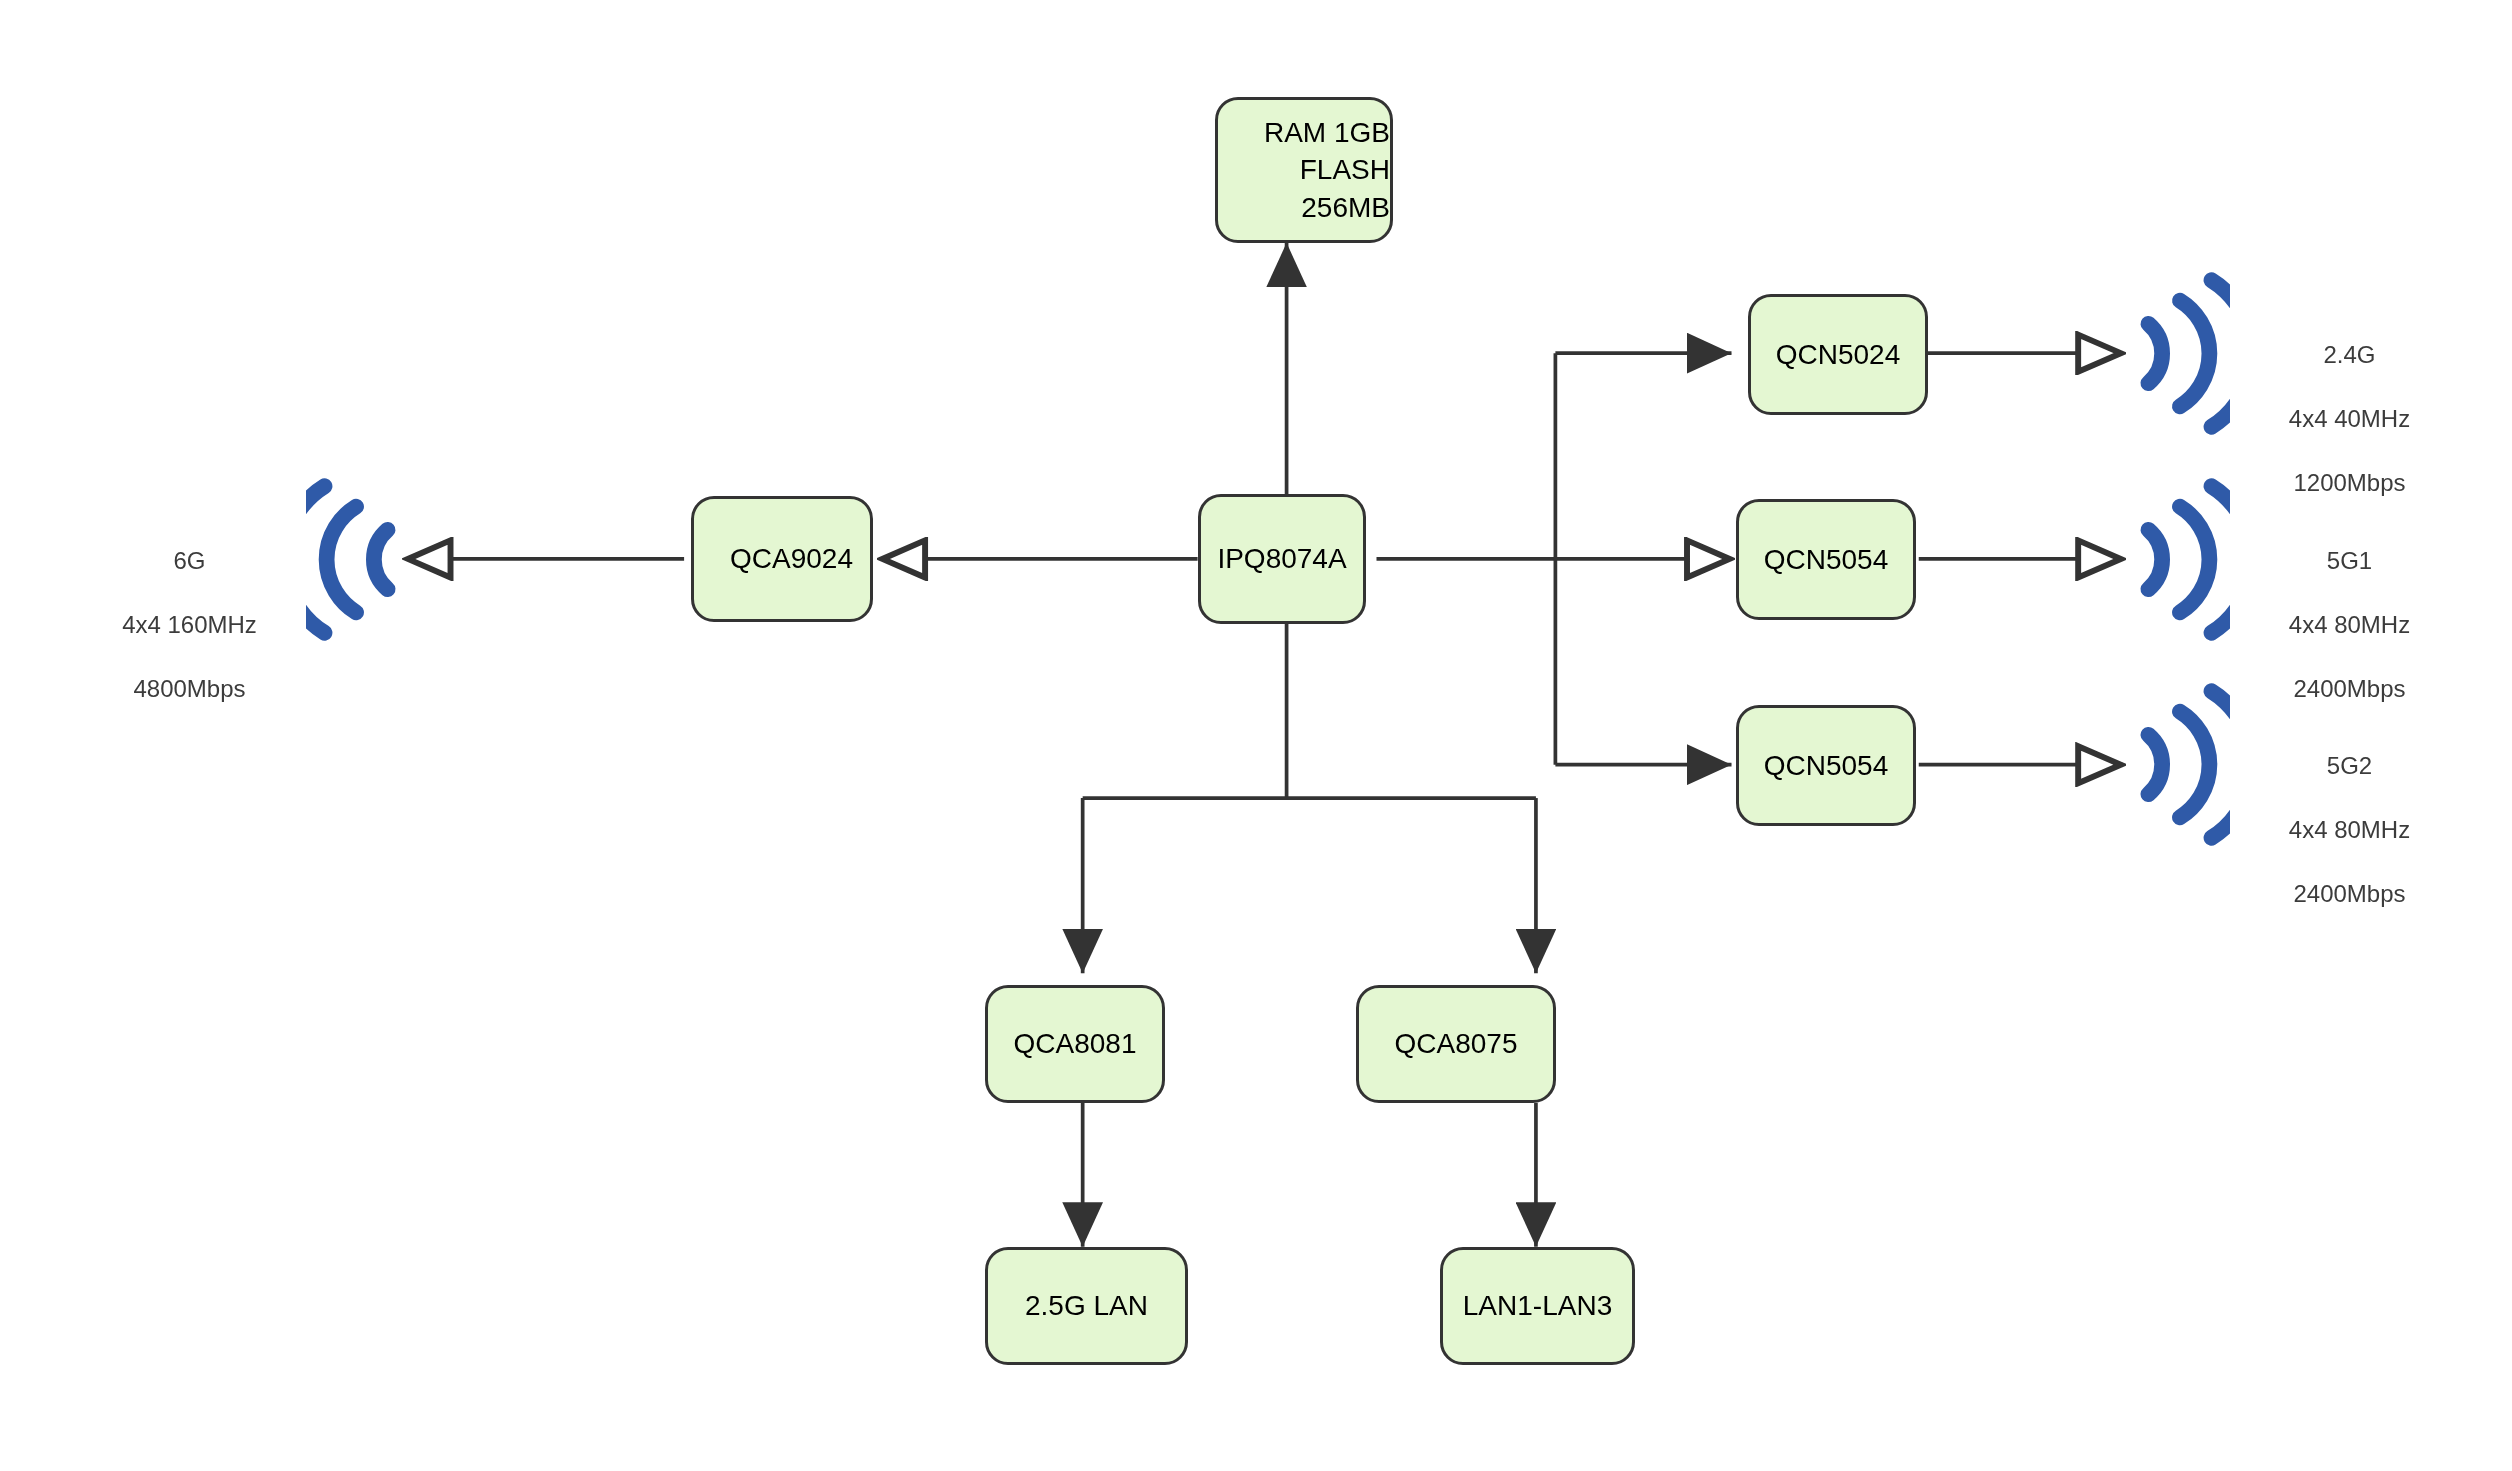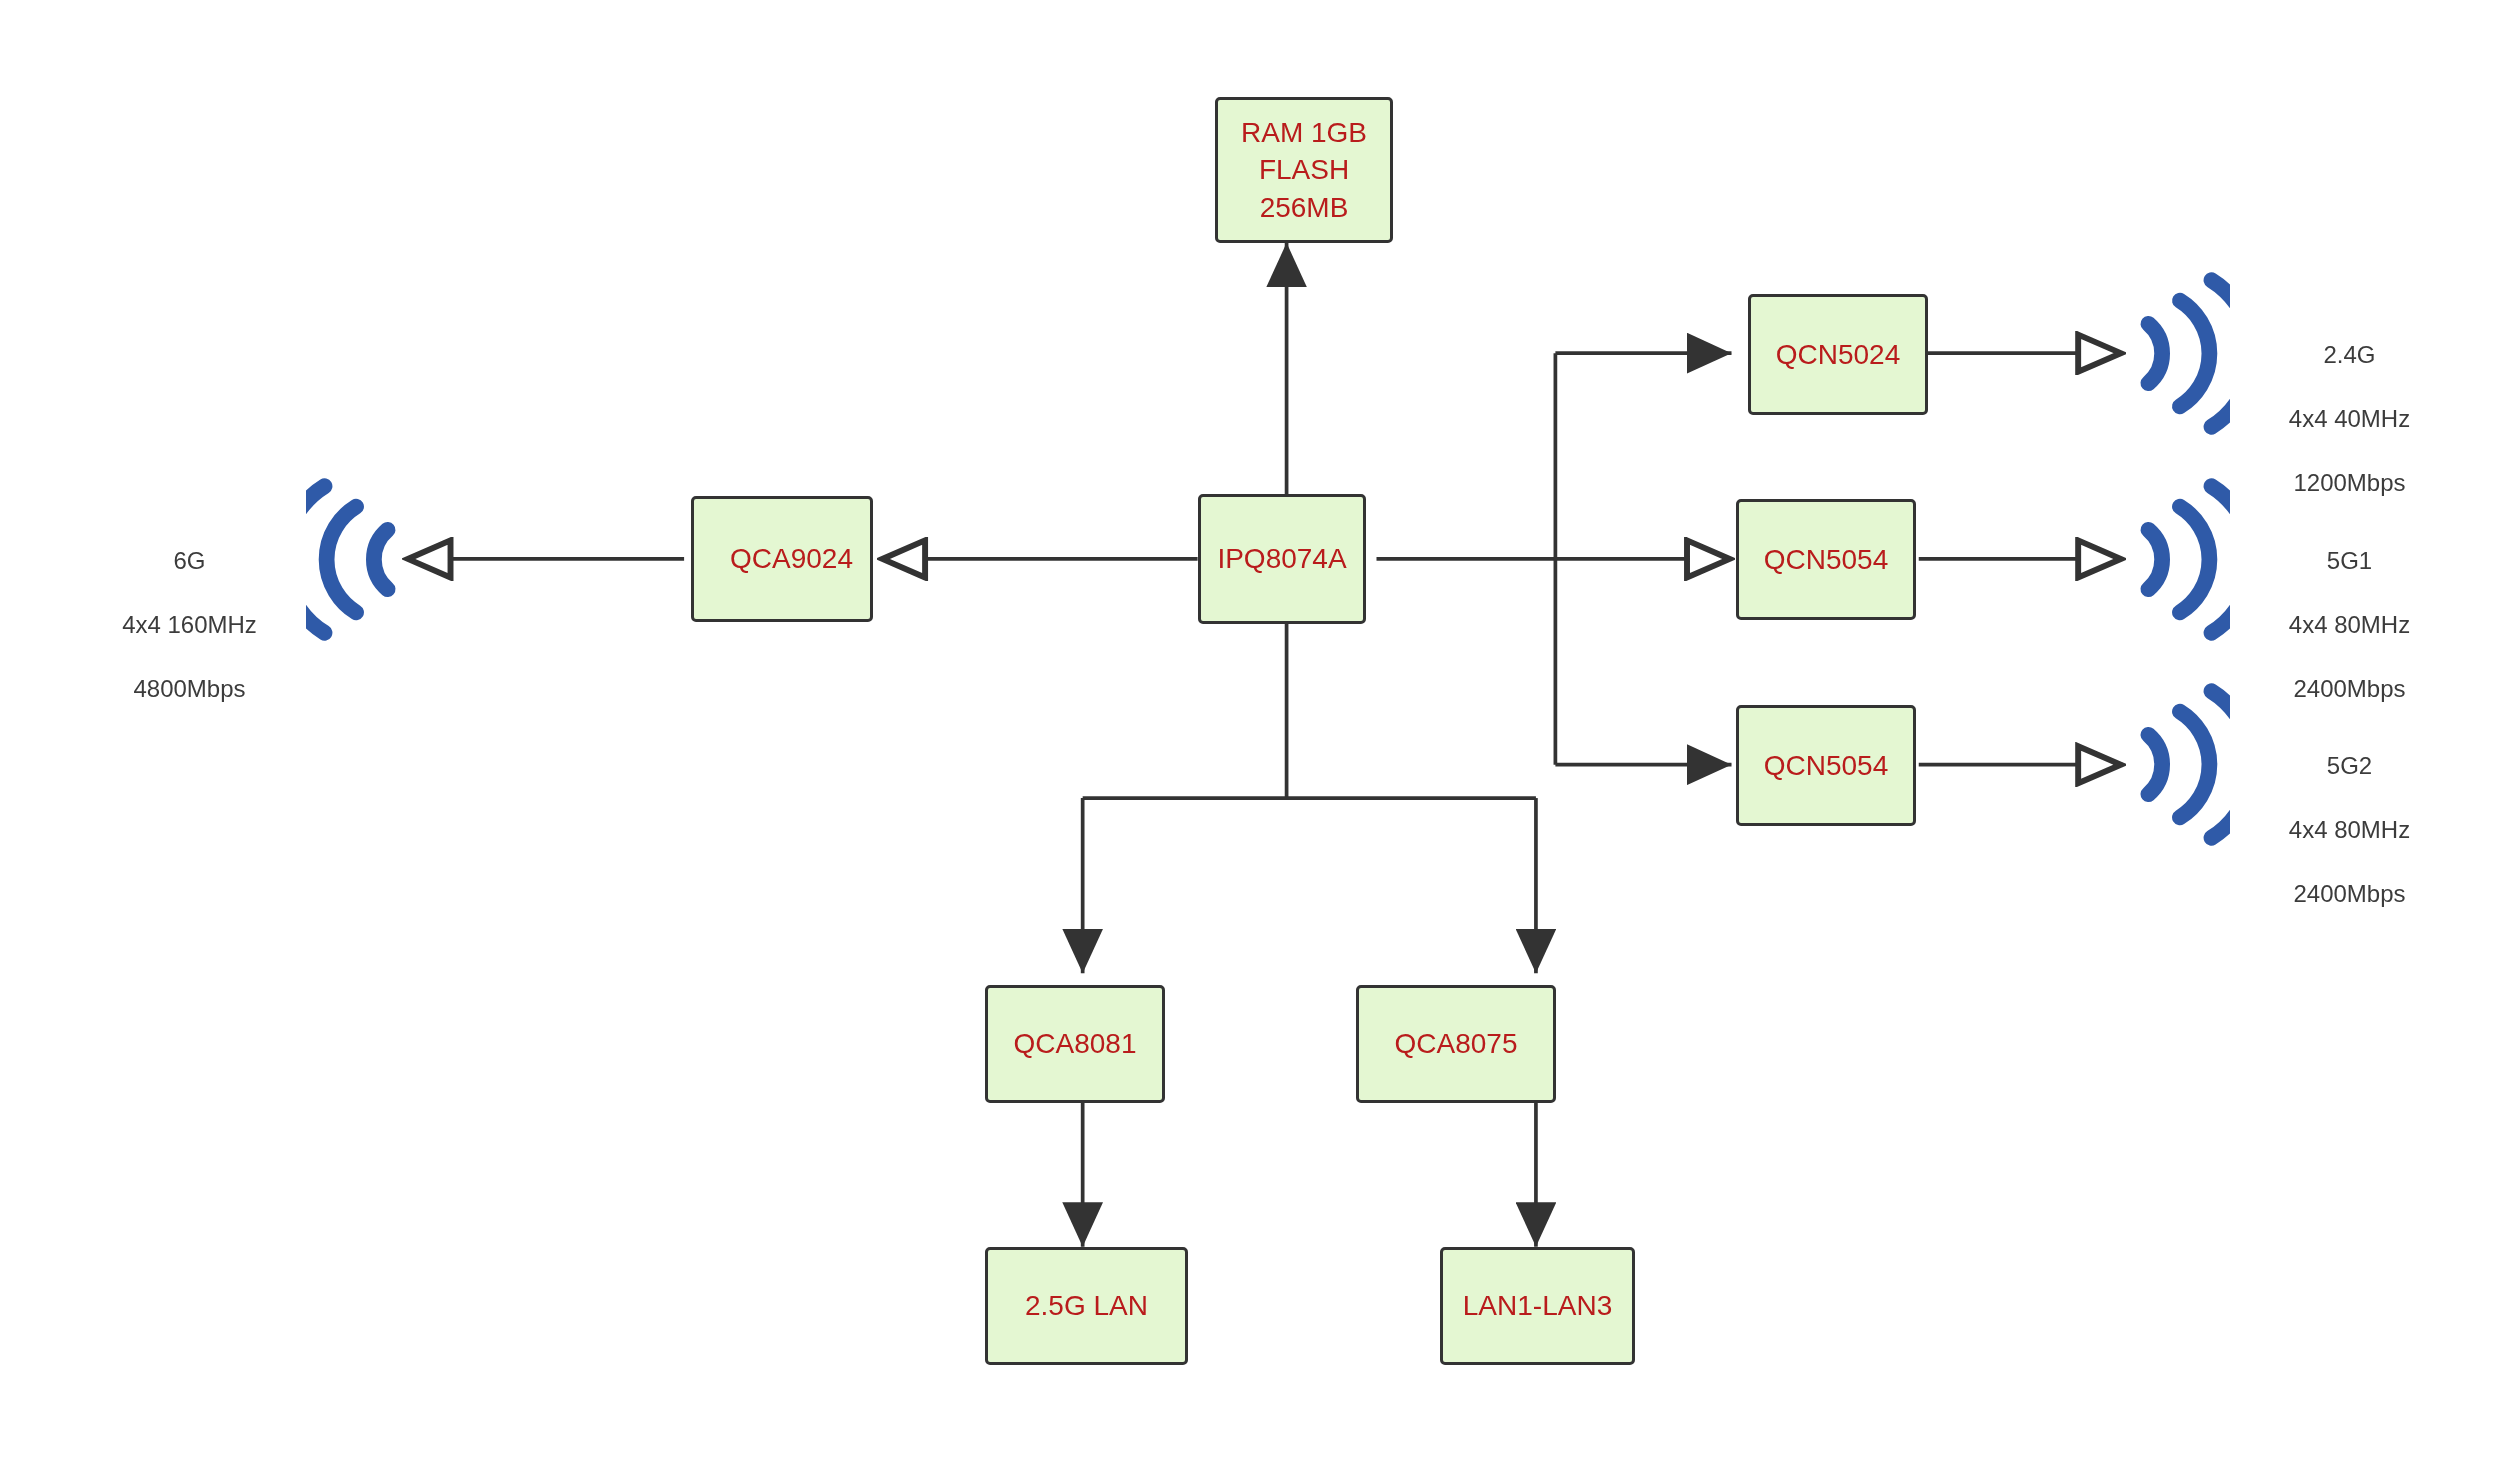--- a/index.html
+++ b/index.html
@@ -25,28 +25,28 @@
     top: 0;
     width: 2512px;
     height: 1471px;
     pointer-events: none;
   }
   .node {
     position: absolute;
     box-sizing: border-box;
     background: #e4f7d2;
     border: 3.7px solid #333333;
-    border-radius: 5px;
+    border-radius: 23px;
     display: flex;
     align-items: center;
     justify-content: center;
-    text-align: center;
+    text-align: right;
     font-size: 28px;
     line-height: 1.34;
-    color: #b91c1c;
+    color: #000000;
     white-space: pre-line;
     z-index: 2;
   }
   .side-label {
     position: absolute;
     font-size: 24px;
     line-height: 1.33;
     color: #3c3c3c;
     text-align: center;
     white-space: pre-line;

